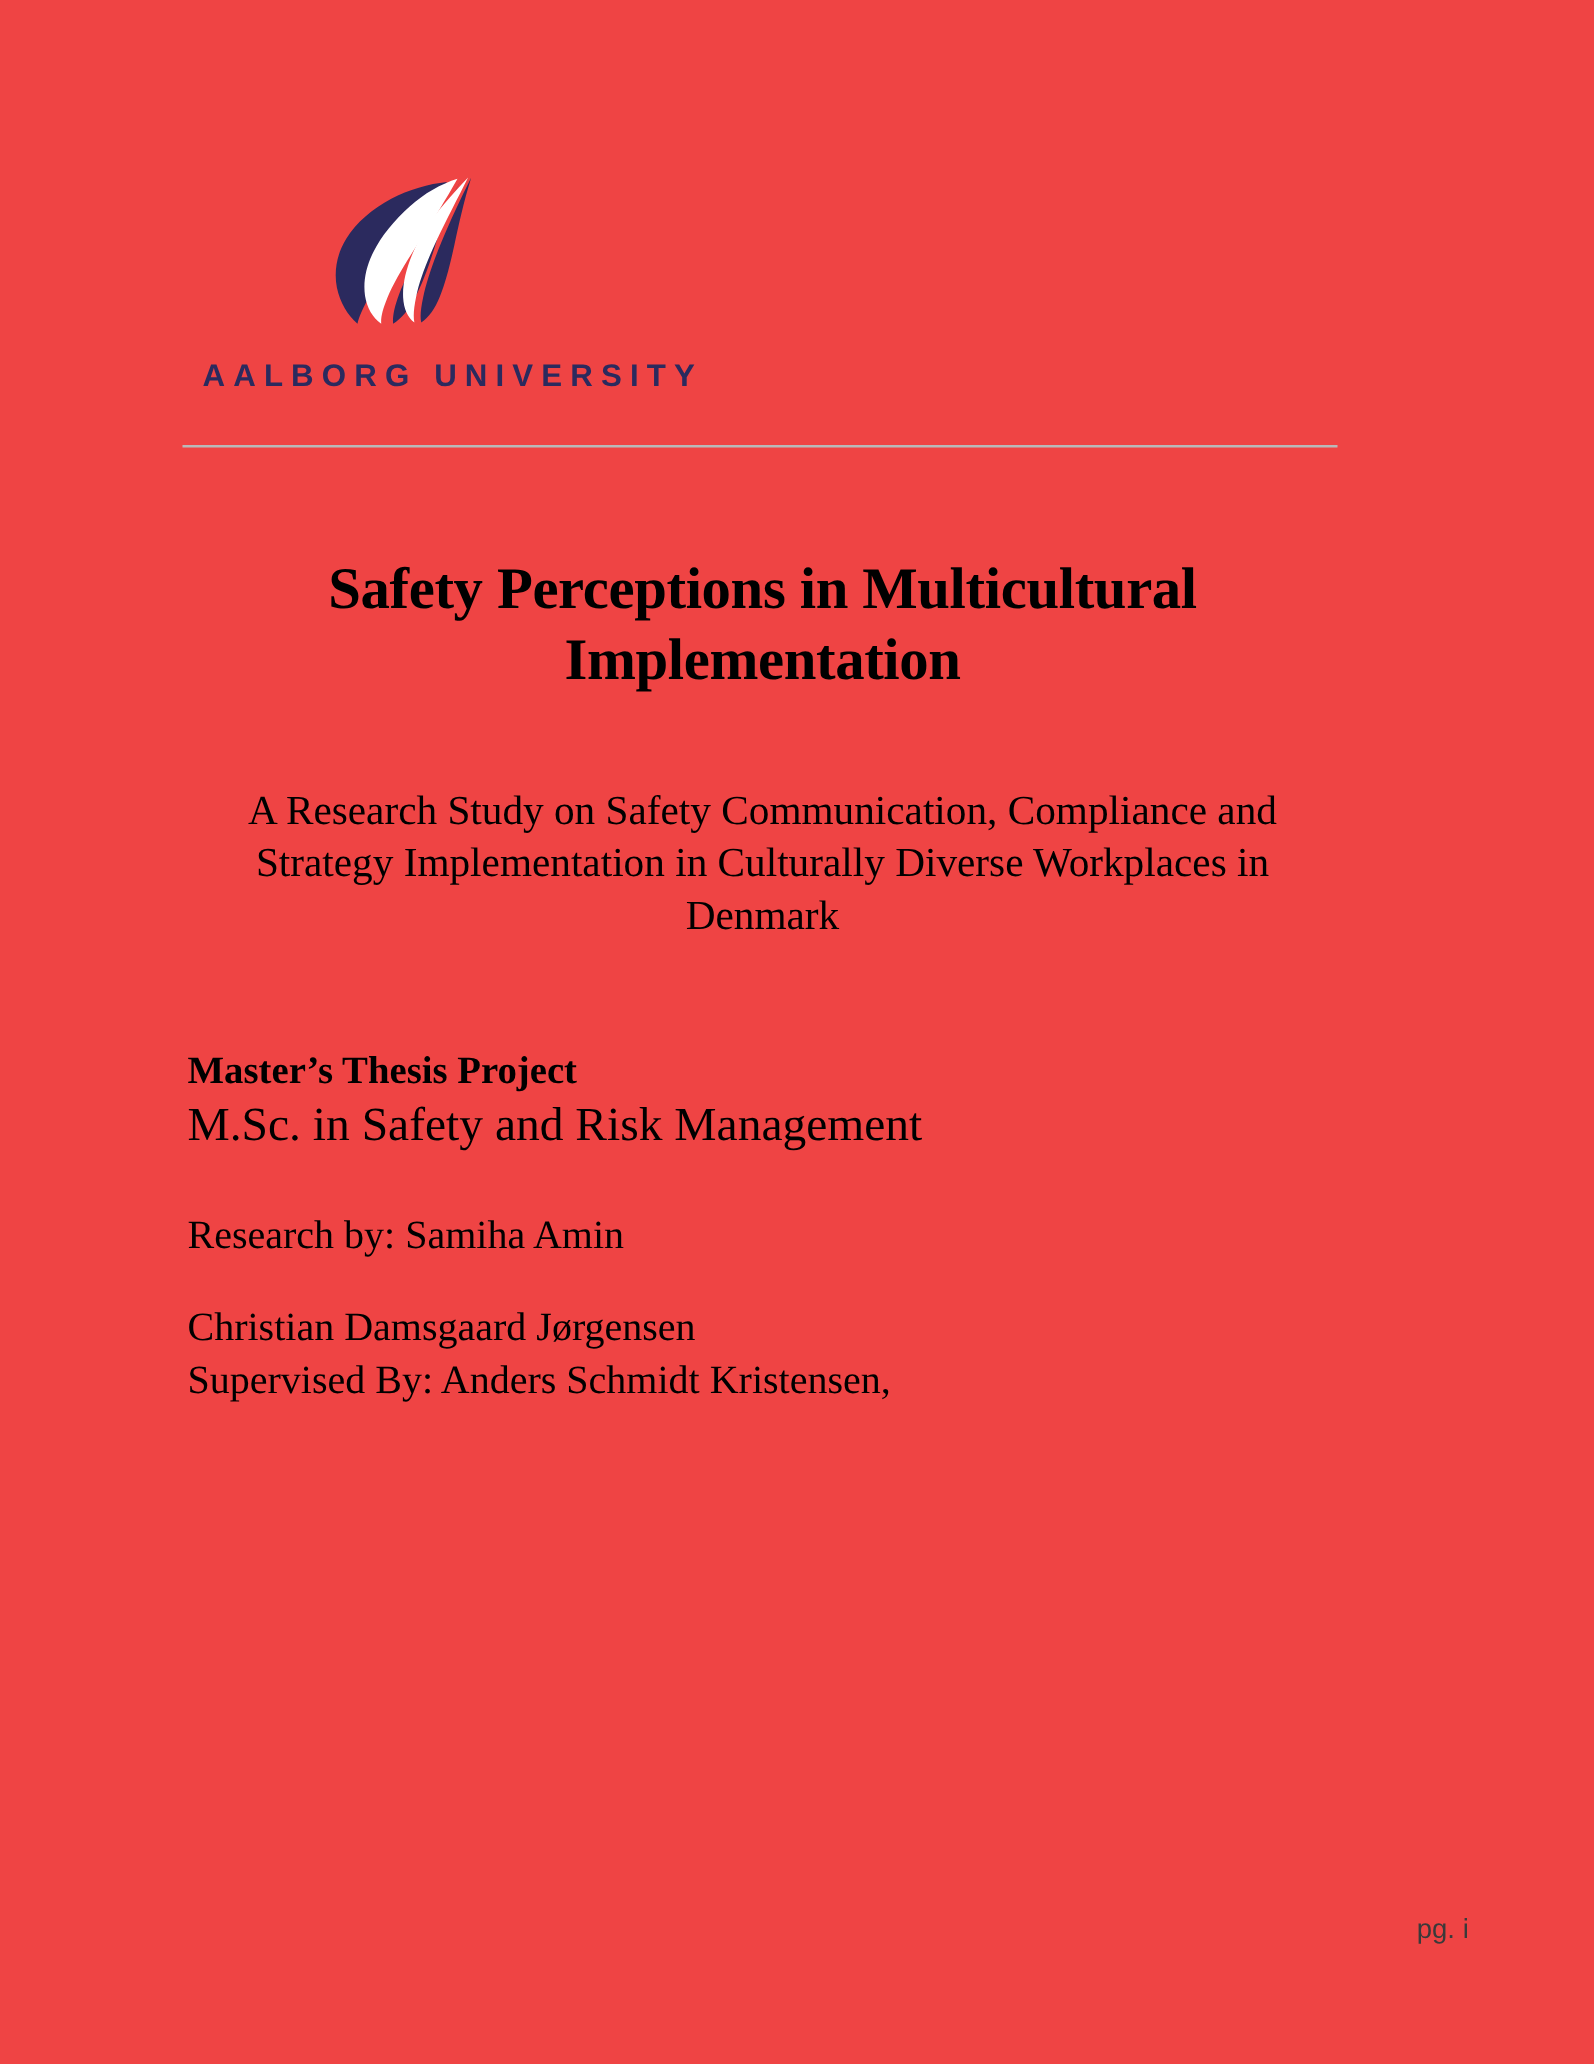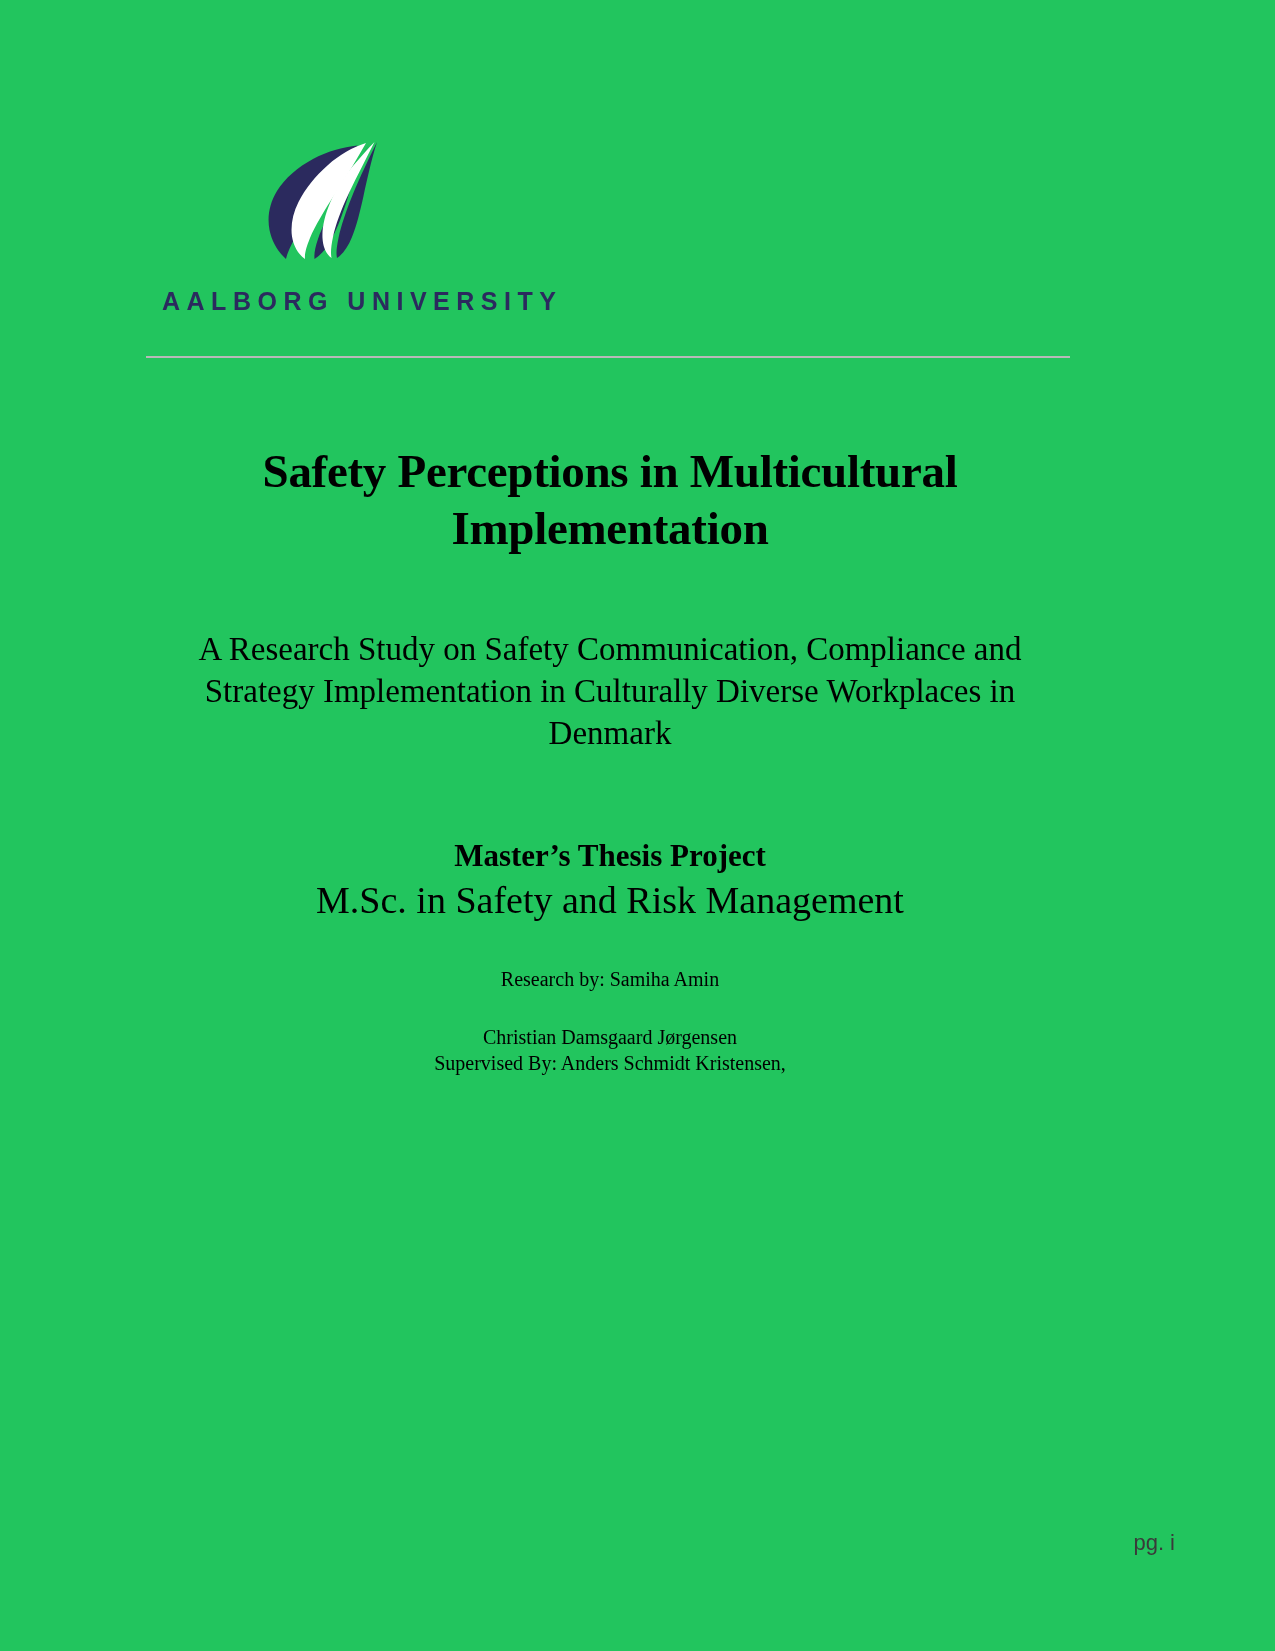--- a/index.html
+++ b/index.html
@@ -9,21 +9,21 @@
   }
   body {
     font-family: "Liberation Serif", "DejaVu Serif", serif;
     color: #000000;
   }
 
   .page {
     position: relative;
     width: 1275px;
     height: 1651px;
-    background: #22c55e;
+    background: #ef4444;
     overflow: hidden;
     box-sizing: border-box;
   }
 
   
   .logo-block {
     position: absolute;
     left: 148px;
     top: 140px;
     width: 400px;
@@ -81,40 +81,39 @@
     line-height: 1.28;
     margin-top: 40px;
   }
 
   
   .meta-block {
     position: absolute;
     left: 150px;
     top: 836px;
     width: 920px;
-    text-align: center;
   }
 
   .meta-heading {
     font-weight: 700;
     font-size: 31px;
     line-height: 1.30;
   }
 
   .meta-degree {
     font-size: 38px;
     line-height: 1.30;
   }
 
   .meta-gap {
     height: 40px;
   }
 
   .meta-line {
-    font-size: 20px;
+    font-size: 32px;
     line-height: 1.32;
   }
 
   .meta-gap-sm {
     height: 32px;
   }
 
   
   .footer {
     position: absolute;

